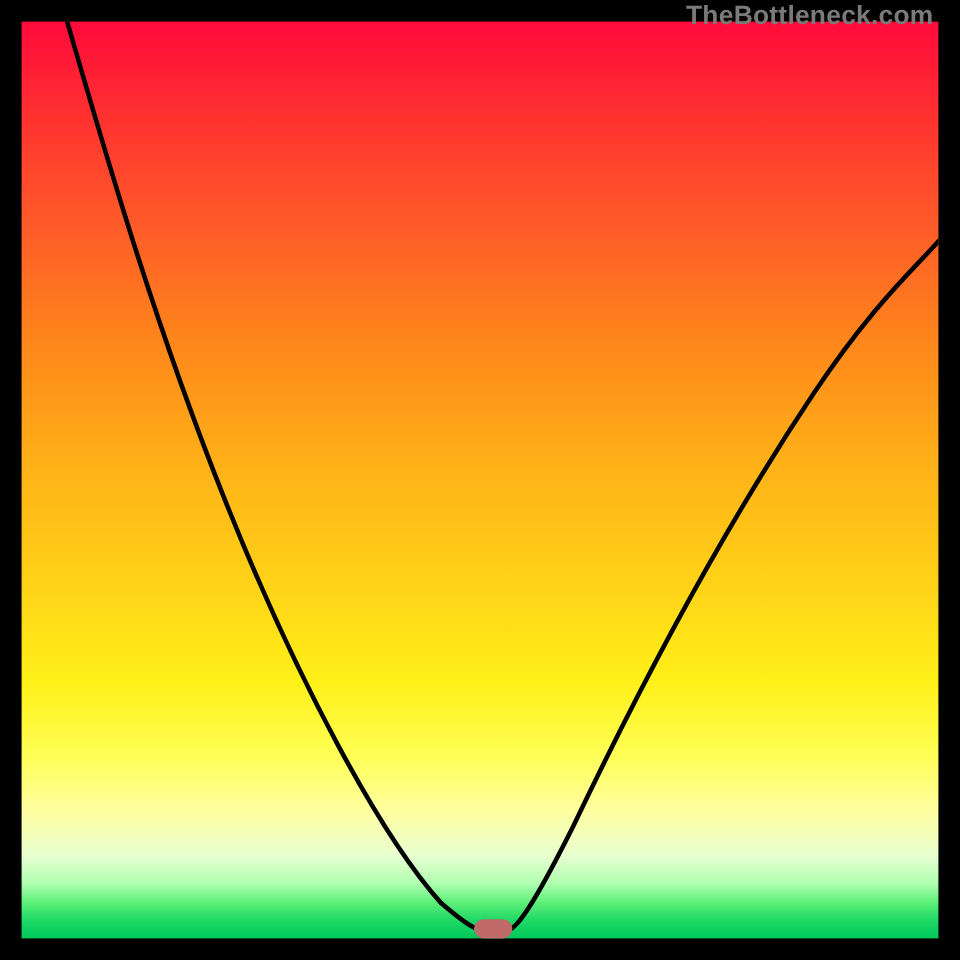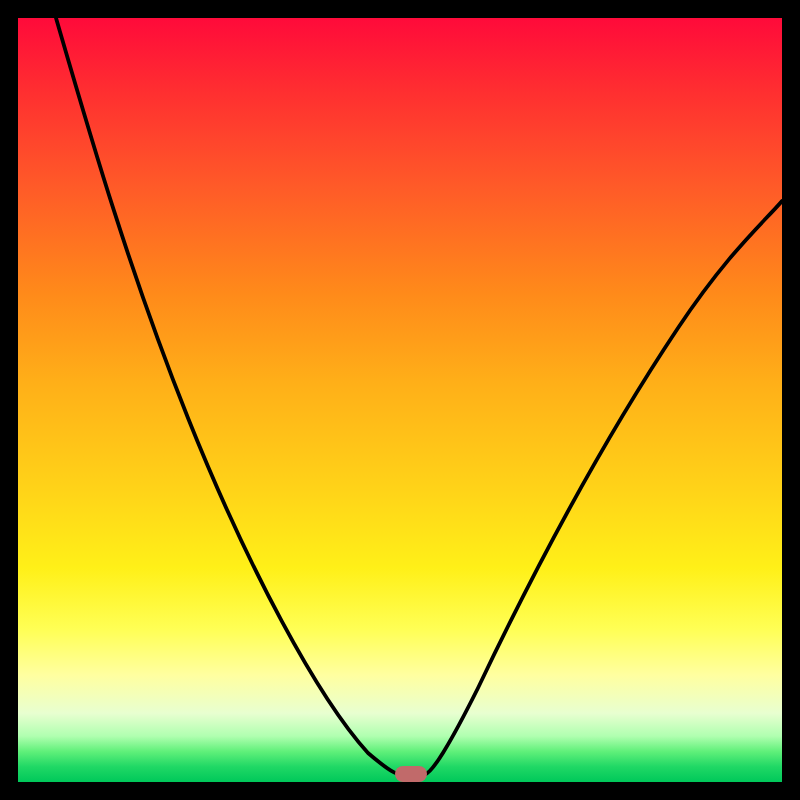--- a/index.html
+++ b/index.html
@@ -78,13 +78,14 @@
                C 230 550, 300 680, 350 735
                C 370 752, 378 757, 386 757
                L 398 757"></path>
       <path fill="none" stroke="#000" stroke-width="3.8" stroke-linecap="round" d="M 406 757
                C 414 755, 430 730, 460 670
                C 510 565, 580 430, 660 310
                C 710 235, 745 205, 764 183"></path>
     </svg>
     <div class="marker" style="left:51.5%; top:99%;"></div>
   </div>
+  <div class="watermark">TheBottleneck.com</div>
 </div>
 
 </body></html>

